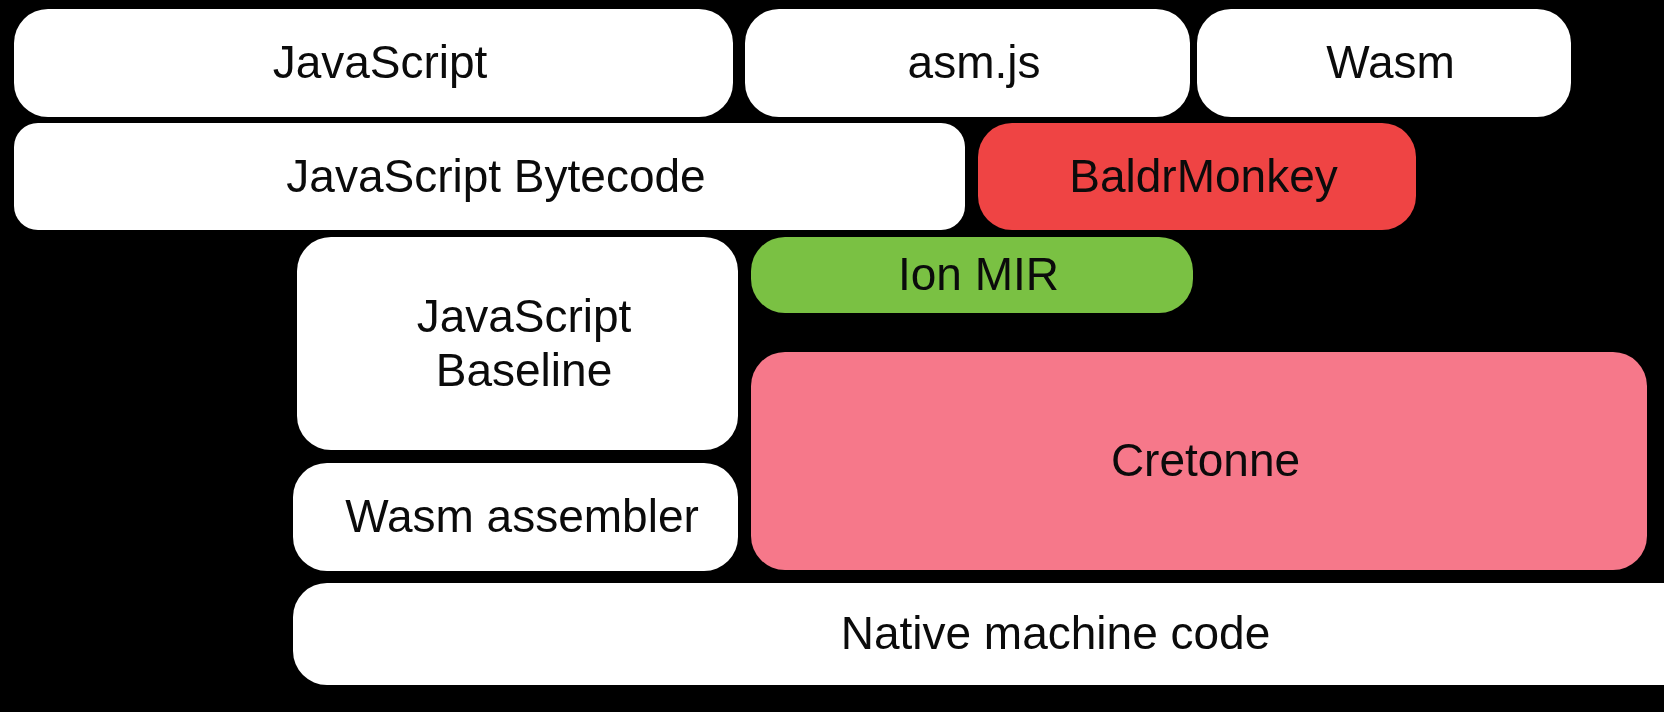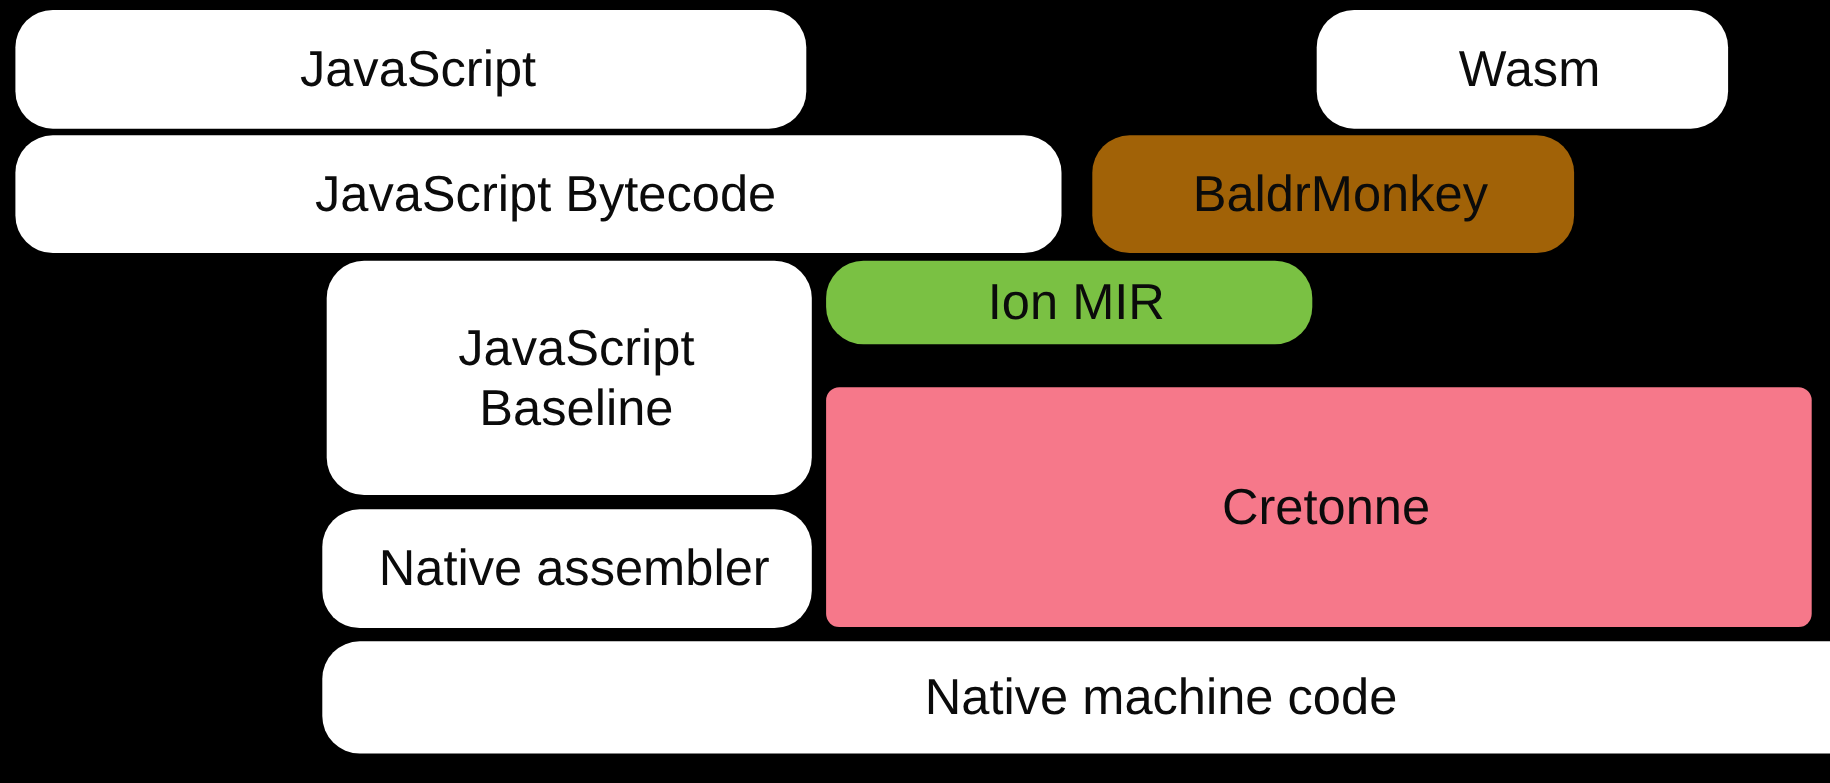--- a/index.html
+++ b/index.html
@@ -42,32 +42,33 @@
   .b-macro        { left: 293px;  top: 463px; width: 445px;  height: 108px; }
   .b-native       { left: 293px;  top: 583px; width: 1512px; height: 102px; }
 </style>
 </head>
 <body>
 
 <div id="canvas">
 
   <div class="box b-javascript" style="background-color: rgb(255, 255, 255);">JavaScript</div>
 
+  <div class="box b-asmjs" style="background-color: rgb(255, 255, 255);">asm.js</div>
 
   <div class="box b-wasm" style="background-color: rgb(255, 255, 255);">Wasm</div>
 
-  <div class="box b-bytecode" style="background-color: rgb(255, 255, 255);">JavaScript Bytecode</div>
+  <div class="box b-bytecode" style="background-color: rgb(255, 255, 255); border-radius: 24px;">JavaScript Bytecode</div>
 
-  <div class="box b-baldrmonkey" style="background-color: #a16207; margin-left: 15px;">BaldrMonkey</div>
+  <div class="box b-baldrmonkey" style="background-color: #ef4444;">BaldrMonkey</div>
 
 
   <div class="box b-baseline" style="background-color: rgb(255, 255, 255);">JavaScript
 Baseline</div>
 
   <div class="box b-ionmir" style="background-color: rgb(122, 193, 67);">Ion MIR</div>
 
-  <div class="box b-cretonne" style="background-color: rgb(246, 120, 138); border-radius: 12px;">Cretonne</div>
+  <div class="box b-cretonne" style="background-color: rgb(246, 120, 138);">Cretonne</div>
 
-  <div class="box b-macro" style="background-color: rgb(255, 255, 255);">Native assembler</div>
+  <div class="box b-macro" style="background-color: rgb(255, 255, 255);">Wasm assembler</div>
 
   <div class="box b-native" style="background-color: rgb(255, 255, 255);">Native machine code</div>
 
 </div>
 
 </body></html>

